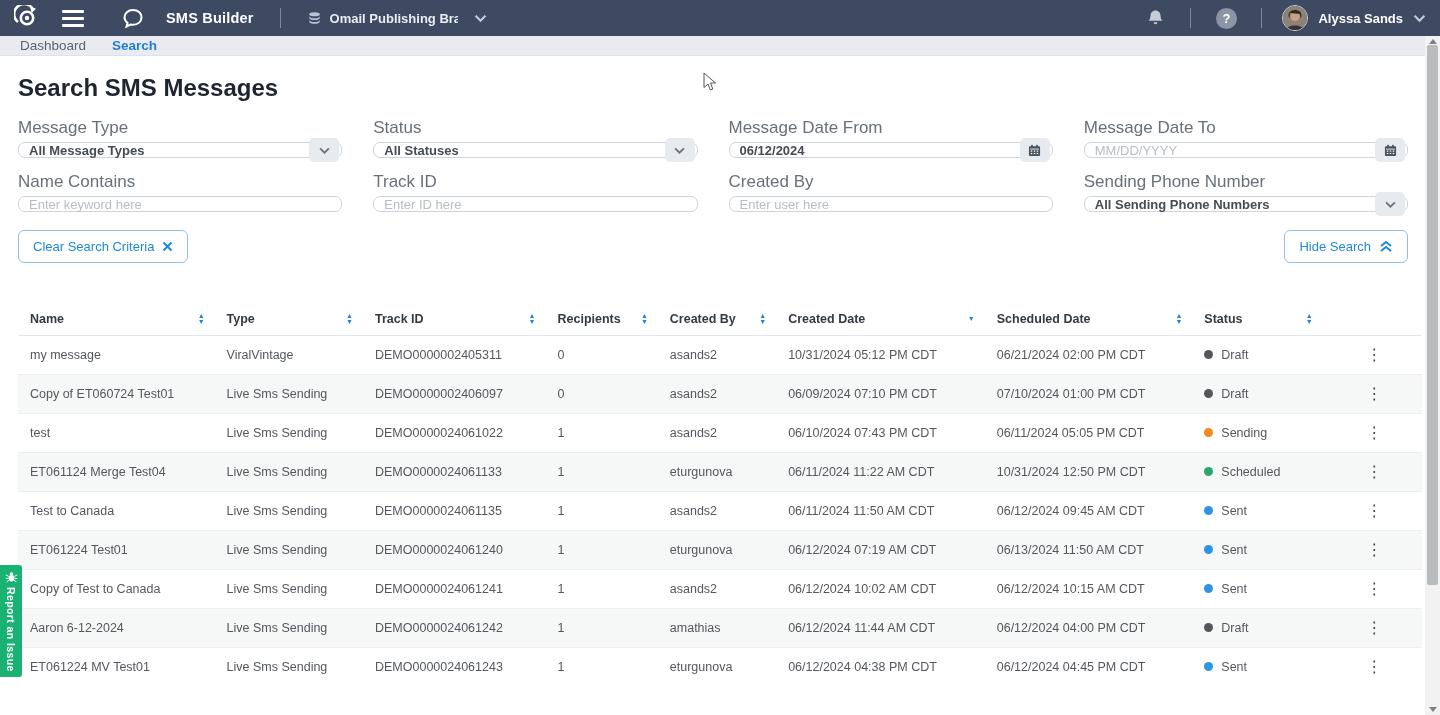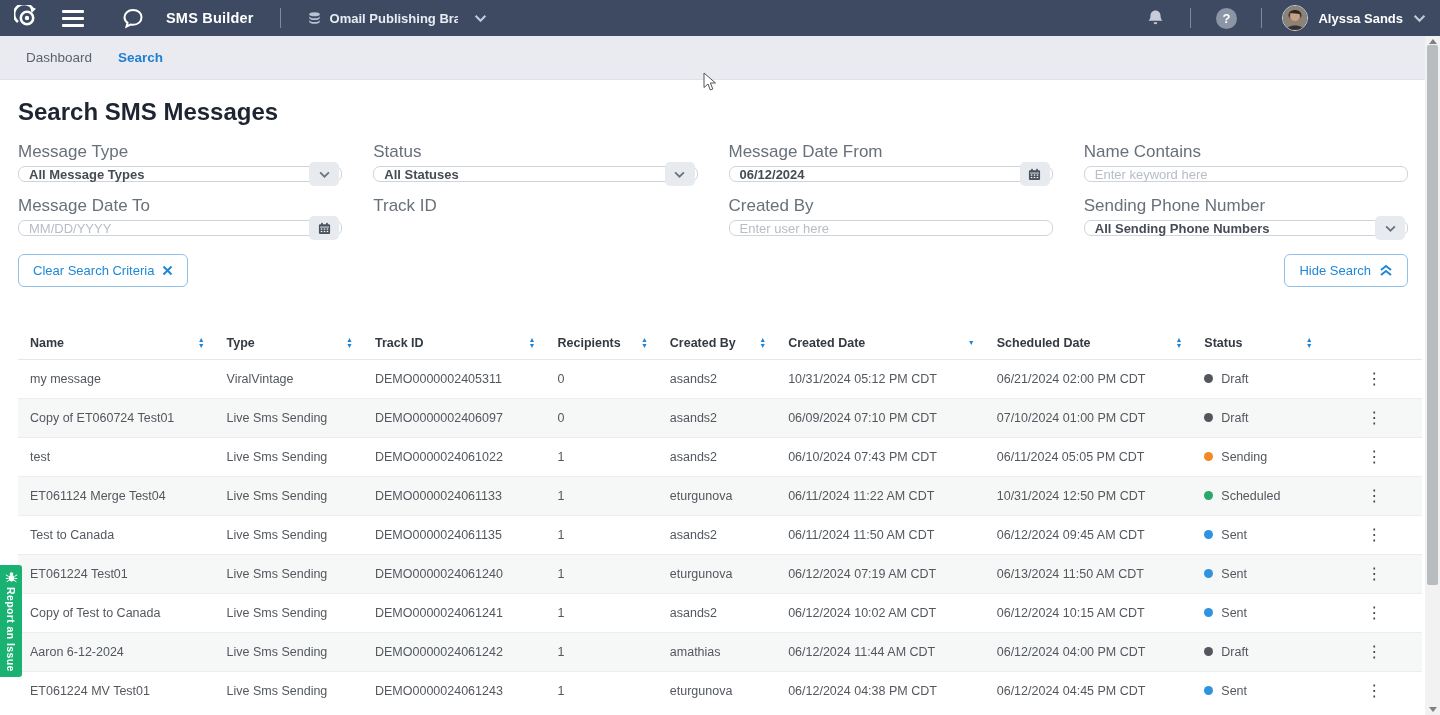--- a/index.html
+++ b/index.html
@@ -18,22 +18,22 @@
   .account-picker { display:flex; align-items:center; gap:8px; cursor:pointer; }
   .account-label { font-size:13px; color:#e8ecf3; font-weight:bold; max-width:128px;
     white-space:nowrap; overflow:hidden; }
   .nav-right { margin-left:auto; display:flex; align-items:center; gap:10px; }
   .help-circle { width:21px; height:21px; border-radius:50%; background:#8b95a6; color:#fff;
     font-size:13px; font-weight:bold; display:flex; align-items:center; justify-content:center; }
   .avatar { width:26px; height:26px; border-radius:50%; overflow:hidden; border:1px solid #cfd5df; }
   .user-name { font-size:13px; font-weight:bold; color:#fff; }
 
   
-  .tabs-bar { height:44px; background:#e9ebf1; border-bottom:1px solid #dfe2e8;
-    display:flex; align-items:center; gap:26px; padding:0 26px; }
+  .tabs-bar { height:20px; background:#e9ebf1; border-bottom:1px solid #dfe2e8;
+    display:flex; align-items:center; gap:26px; padding:0 20px; }
   .tab { font-size:13.5px; color:#5b636e; cursor:pointer; }
   .tab.active { color:#1f7fd1; font-weight:bold; }
 
   
   .content { padding:0 18px; }
   .page-title { font-size:24px; font-weight:bold; color:#1e2530; margin-top:18px; }
 
   .form-grid { display:grid; grid-template-columns:repeat(4,1fr); column-gap:31px; row-gap:14px;
     margin:16px 14px 0 0; }
   .f-label { font-size:17px; color:#68707a; margin-bottom:4px; }
@@ -197,27 +197,20 @@
                 <rect x="9.4" y="7" width="1.6" height="1.3"></rect>
                 <rect x="3" y="9.6" width="1.6" height="1.3"></rect>
                 <rect x="6.2" y="9.6" width="1.6" height="1.3"></rect>
                 <rect x="9.4" y="9.6" width="1.6" height="1.3"></rect>
               </g>
         </svg>
       </span>
     </div>
   </div>
       <div class="f-wrap">
-    <div class="f-label">Name Contains</div>
-    <div class="f-box">
-      <span class="f-value placeholder">Enter keyword here</span>
-
-    </div>
-  </div>
-      <div class="f-wrap">
     <div class="f-label">Message Date To</div>
     <div class="f-box has-addon">
       <span class="f-value placeholder">MM/DD/YYYY</span>
 
       <span class="f-addon addon-calendar">
         <svg width="13" height="13" viewBox="0 0 14 14">
           <rect x="1" y="2.5" width="12" height="10.5" rx="1.2" fill="#4a5360"></rect>
           <rect x="3.4" y="0.8" width="1.8" height="3" rx="0.6" fill="#4a5360"></rect>
           <rect x="8.8" y="0.8" width="1.8" height="3" rx="0.6" fill="#4a5360"></rect>
           <rect x="2.2" y="5" width="9.6" height="0.9" fill="#fff"></rect>
@@ -227,21 +220,32 @@
                 <rect x="9.4" y="7" width="1.6" height="1.3"></rect>
                 <rect x="3" y="9.6" width="1.6" height="1.3"></rect>
                 <rect x="6.2" y="9.6" width="1.6" height="1.3"></rect>
                 <rect x="9.4" y="9.6" width="1.6" height="1.3"></rect>
               </g>
         </svg>
       </span>
     </div>
   </div>
       <div class="f-wrap">
+    <div class="f-label">Name Contains</div>
+    <div class="f-box">
+      <span class="f-value placeholder">Enter keyword here</span>
+
+    </div>
+  </div>
+      <div class="f-wrap">
     <div class="f-label">Track ID</div>
+    <div class="f-box">
+      <span class="f-value placeholder">Enter ID here</span>
+
+    </div>
   </div>
       <div class="f-wrap">
     <div class="f-label">Created By</div>
     <div class="f-box">
       <span class="f-value placeholder">Enter user here</span>
 
     </div>
   </div>
       <div class="f-wrap">
     <div class="f-label">Sending Phone Number</div>

